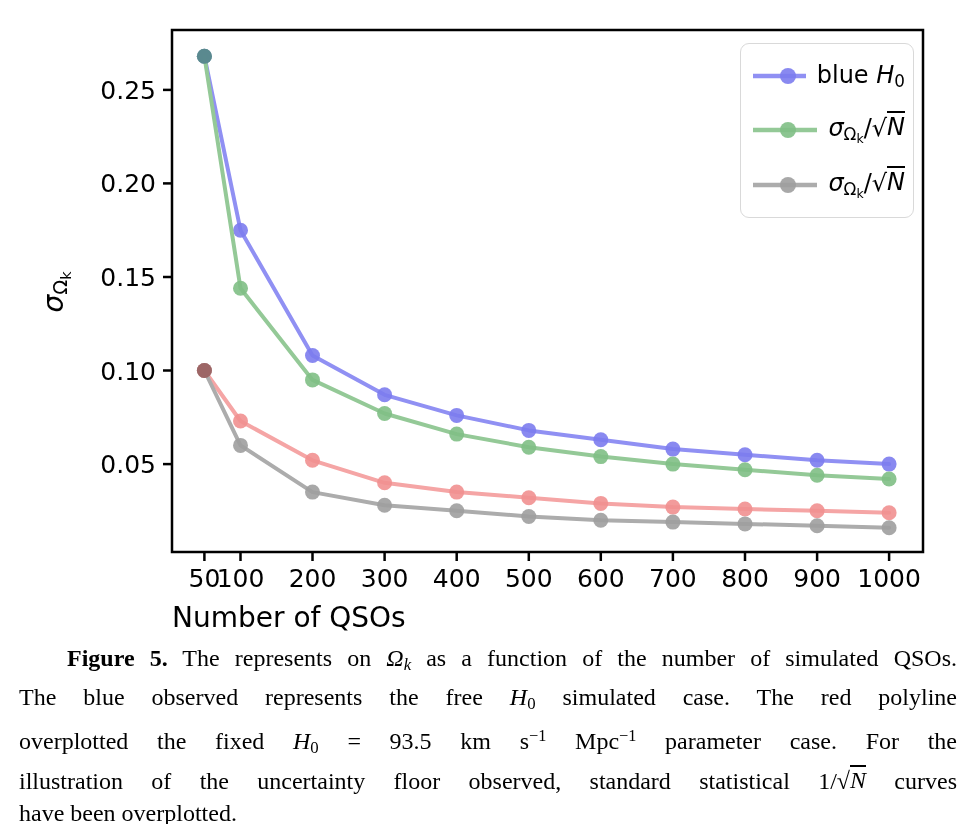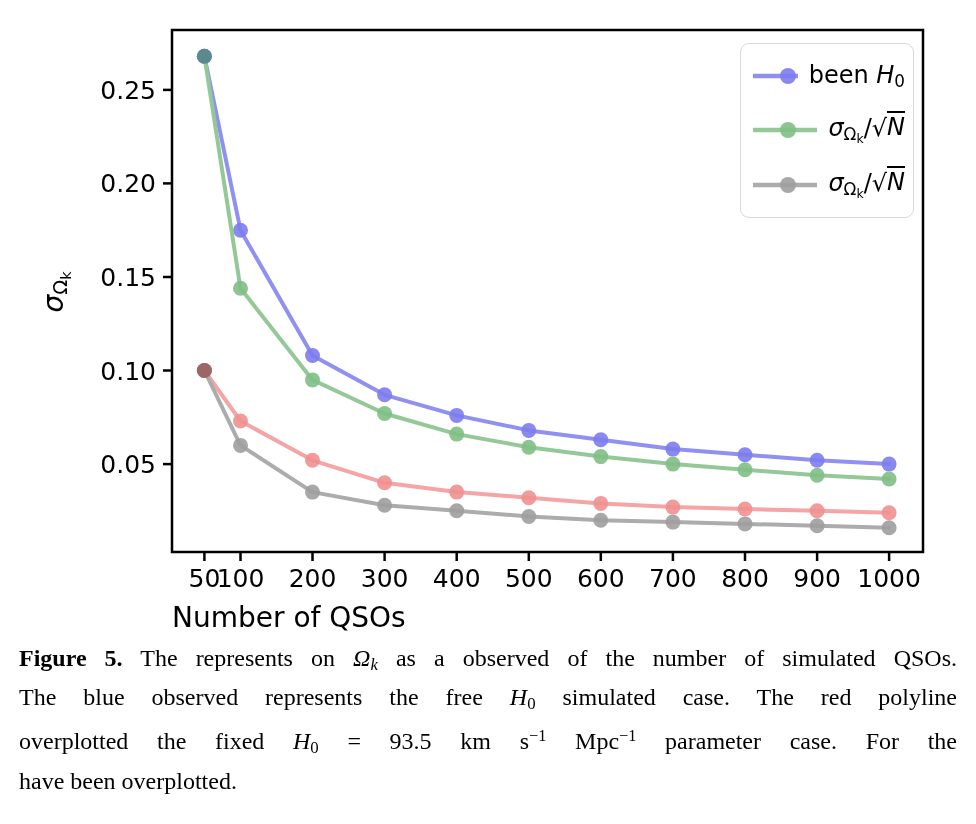--- a/index.html
+++ b/index.html
@@ -16,21 +16,21 @@
           border:1.7px solid #d9d9d9;border-radius:9px;background:rgba(255,255,255,.92);
           display:flex;flex-direction:column;justify-content:space-around;padding:5px 8px 5px 10px;}
   .lg-row{display:flex;align-items:center;gap:11px;}
   .lg-label{font-size:24px;white-space:nowrap;}
   
   #caption{position:absolute;left:19px;top:642px;width:938px;
            font-family:"Liberation Serif","DejaVu Serif",serif;font-size:24px;line-height:32px;color:#000;}
   .cap-line{text-align:justify;text-align-last:justify;white-space:normal;}
   .cap-line.last{text-align-last:left;}
   
-  .f-b{font-weight:700;}
+  .f-b{font-weight:700;margin-left:48px;}
   .f-i{font-style:italic;}
   .f-sub{font-size:70%;vertical-align:-0.25em;}
   .f-subsub{font-size:52%;vertical-align:-0.55em;}
   .f-sup{font-size:68%;vertical-align:0.5em;}
   .f-over{border-top:0.085em solid currentColor;padding-top:0.02em;}
 </style>
 </head>
 <body>
 
 <div id="fig">
@@ -120,36 +120,37 @@
       <text x="156" y="98.9" text-anchor="end" font-size="25" font-family="&quot;DejaVu Sans&quot;,sans-serif">0.25</text>
     </svg>
   <div id="ylabel"><span class="f-i">σ</span><span class="f-sub">Ω</span><span class="f-subsub">k</span></div>
   <div id="xlabel">Number of QSOs</div>
   <div id="legend">
       <div class="lg-row">
         <svg width="74" height="24">
           <line x1="2" y1="12" x2="72" y2="12" stroke="#9090f3" stroke-width="4.5"></line>
           <circle cx="37" cy="12" r="8" fill="#7c7cee" fill-opacity="0.9"></circle>
         </svg>
-        <span class="lg-label"><span>been </span><span class="f-i">H</span><span class="f-sub">0</span></span>
+        <span class="lg-label"><span>blue </span><span class="f-i">H</span><span class="f-sub">0</span></span>
       </div>
       <div class="lg-row">
         <svg width="74" height="24">
           <line x1="2" y1="12" x2="72" y2="12" stroke="#94c997" stroke-width="4.5"></line>
           <circle cx="37" cy="12" r="8" fill="#7fbf85" fill-opacity="0.9"></circle>
         </svg>
         <span class="lg-label"><span class="f-i">σ</span><span class="f-sub">Ω</span><span class="f-subsub">k</span><span>/</span><span>√</span><span class="f-i f-over">N</span></span>
       </div>
       <div class="lg-row">
         <svg width="74" height="24">
           <line x1="2" y1="12" x2="72" y2="12" stroke="#acacac" stroke-width="4.5"></line>
           <circle cx="37" cy="12" r="8" fill="#9e9e9e" fill-opacity="0.9"></circle>
         </svg>
         <span class="lg-label"><span class="f-i">σ</span><span class="f-sub">Ω</span><span class="f-subsub">k</span><span>/</span><span>√</span><span class="f-i f-over">N</span></span>
       </div>
     </div>
   <div id="caption">
-      <div class="cap-line"><span class="f-b">Figure 5.</span><span> The represents on </span><span class="f-i">Ω</span><span class="f-i f-sub">k</span><span> as a observed of the number of simulated QSOs.</span></div>
+      <div class="cap-line"><span class="f-b">Figure 5.</span><span> The represents on </span><span class="f-i">Ω</span><span class="f-i f-sub">k</span><span> as a function of the number of simulated QSOs.</span></div>
       <div class="cap-line"><span>The blue observed represents the free </span><span class="f-i">H</span><span class="f-sub">0</span><span> simulated case. The red polyline</span></div>
       <div class="cap-line"><span>overplotted the fixed </span><span class="f-i">H</span><span class="f-sub">0</span><span> = 93.5 km s</span><span class="f-sup">−1</span><span> Mpc</span><span class="f-sup">−1</span><span> parameter case. For the</span></div>
+      <div class="cap-line"><span>illustration of the uncertainty floor observed, standard statistical 1/</span><span>√</span><span class="f-i f-over">N</span><span> curves</span></div>
       <div class="cap-line last"><span>have been overplotted.</span></div>
     </div>
 </div>
 
 </body></html>

